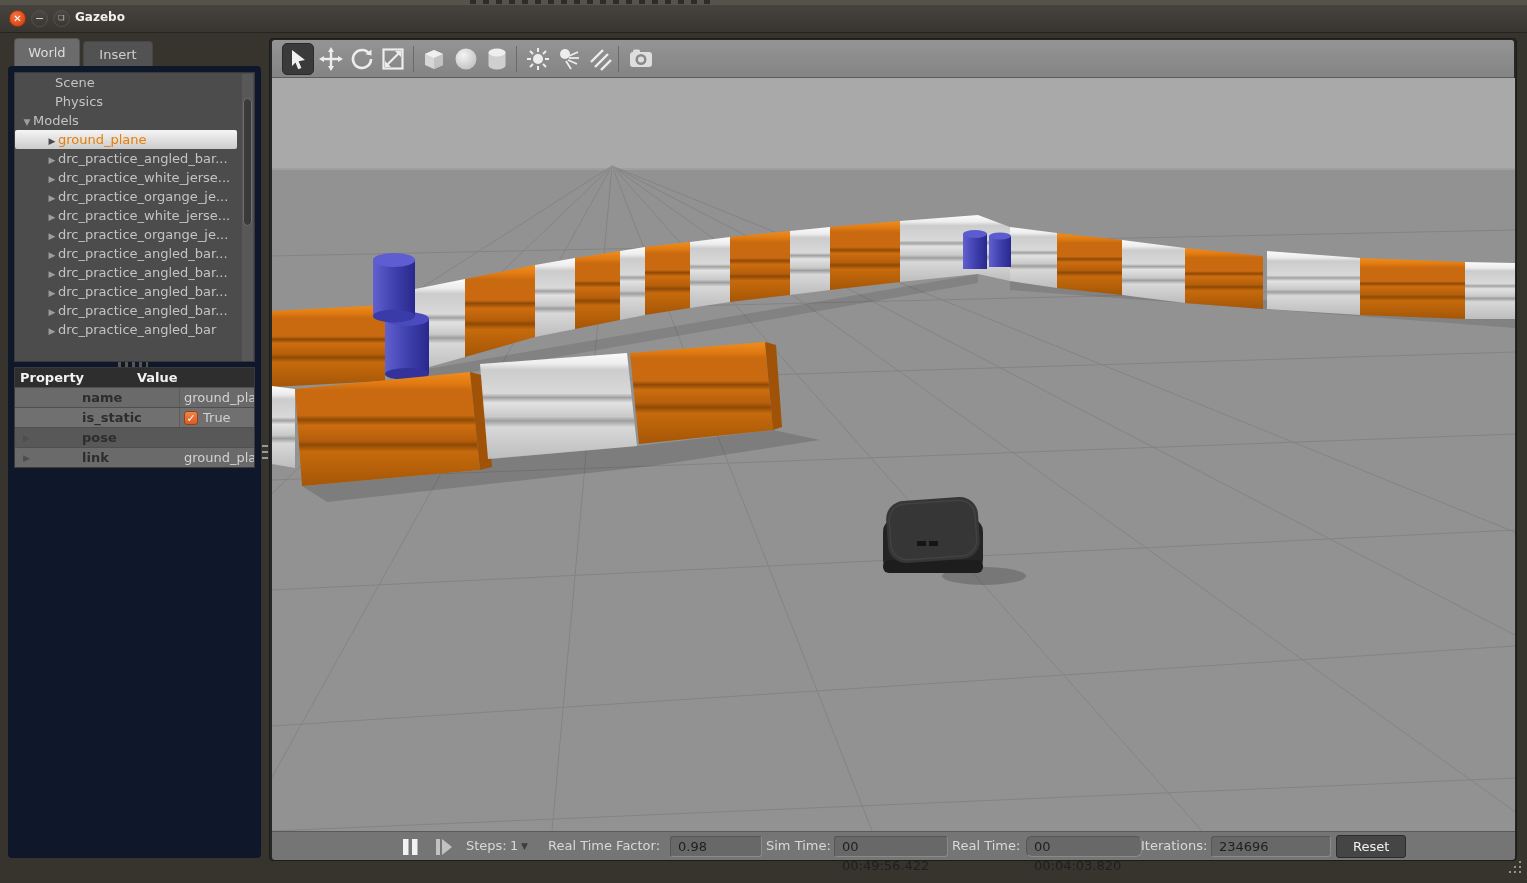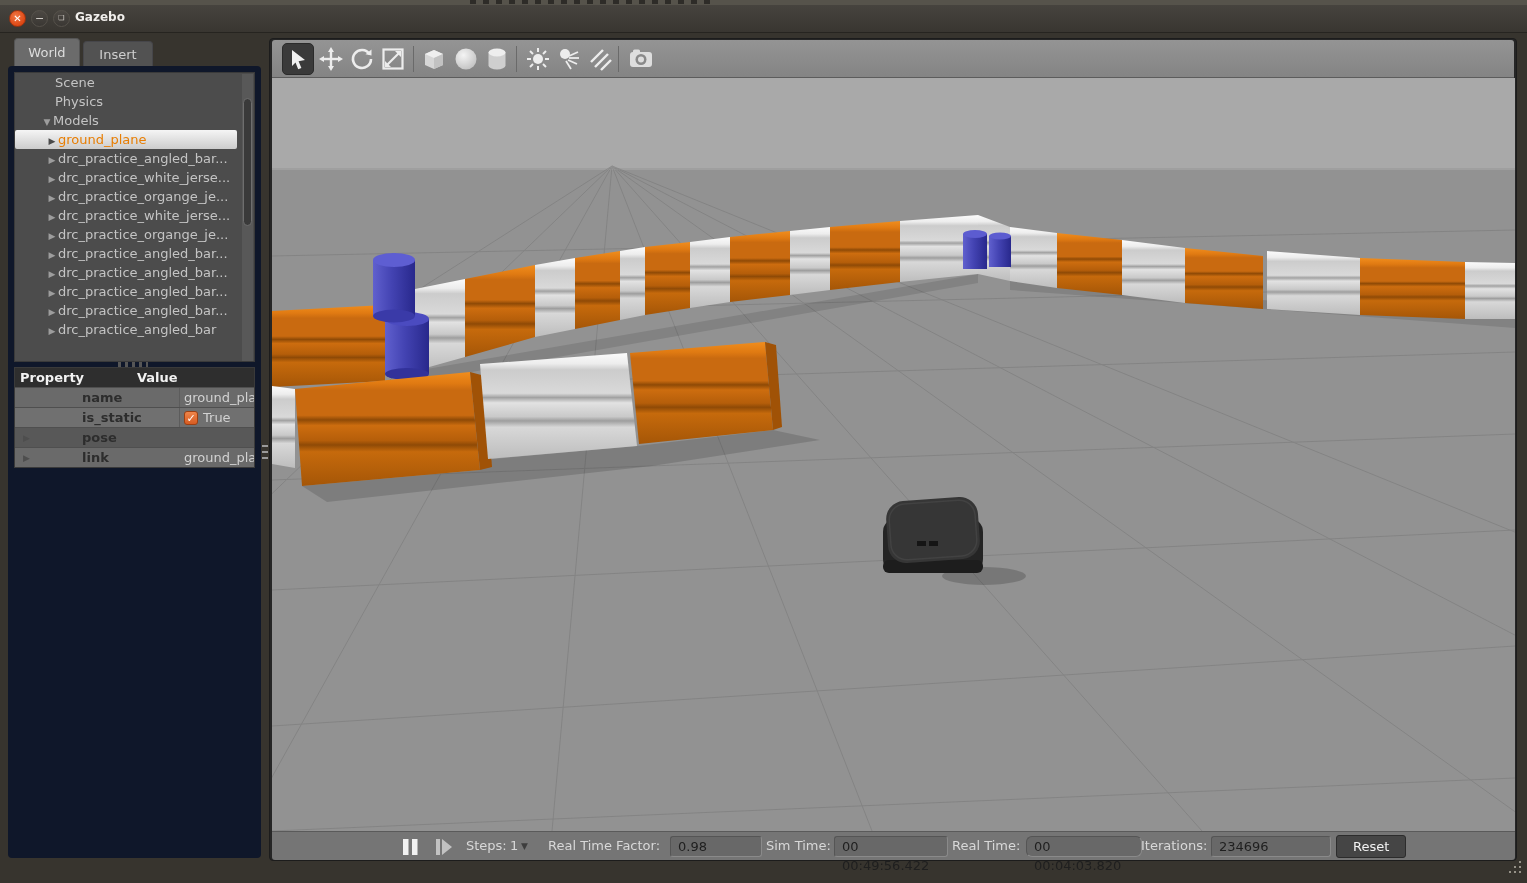--- a/index.html
+++ b/index.html
@@ -106,21 +106,21 @@
   <div class="tb-title">Gazebo</div>
 </div>
 
 <div class="abs left-panel" style="margin-top:28px; height:792px;">
   <div class="tab tab-world">World</div>
   <div class="tab tab-insert">Insert</div>
 
   <div class="tree">
     <div class="tree-row lvl0" style="padding-left:40px"><span>Scene</span></div>
     <div class="tree-row lvl0" style="padding-left:40px"><span>Physics</span></div>
-    <div class="tree-row lvl0" style="padding-left:40px"><span class="tri">▼</span><span>Models</span></div>
+    <div class="tree-row lvl0" style="padding-left:20px"><span class="tri">▼</span><span>Models</span></div>
     <div class="tree-row lvl1 selected"><span class="tri">▶</span><span>ground_plane</span></div>
     <div class="tree-row lvl1"><span class="tri">▶</span><span>drc_practice_angled_bar...</span></div>
     <div class="tree-row lvl1"><span class="tri">▶</span><span>drc_practice_white_jerse...</span></div>
     <div class="tree-row lvl1"><span class="tri">▶</span><span>drc_practice_organge_je...</span></div>
     <div class="tree-row lvl1"><span class="tri">▶</span><span>drc_practice_white_jerse...</span></div>
     <div class="tree-row lvl1"><span class="tri">▶</span><span>drc_practice_organge_je...</span></div>
     <div class="tree-row lvl1"><span class="tri">▶</span><span>drc_practice_angled_bar...</span></div>
     <div class="tree-row lvl1"><span class="tri">▶</span><span>drc_practice_angled_bar...</span></div>
     <div class="tree-row lvl1"><span class="tri">▶</span><span>drc_practice_angled_bar...</span></div>
     <div class="tree-row lvl1"><span class="tri">▶</span><span>drc_practice_angled_bar...</span></div>

